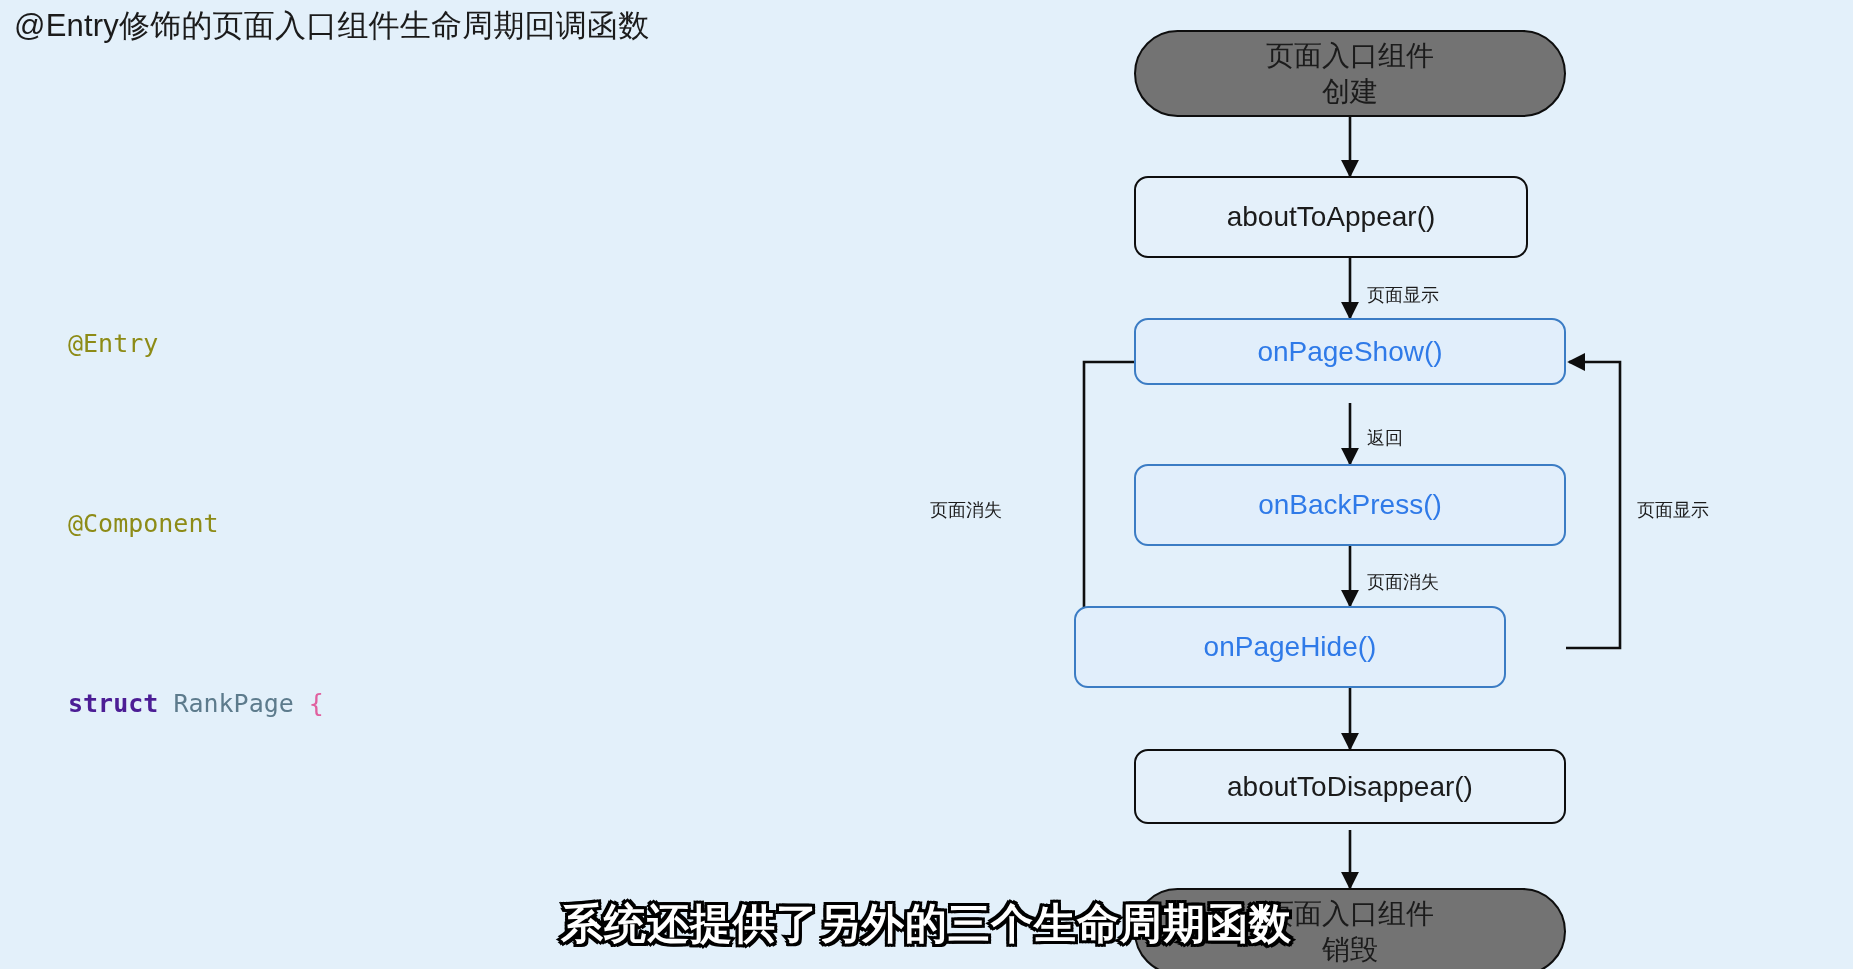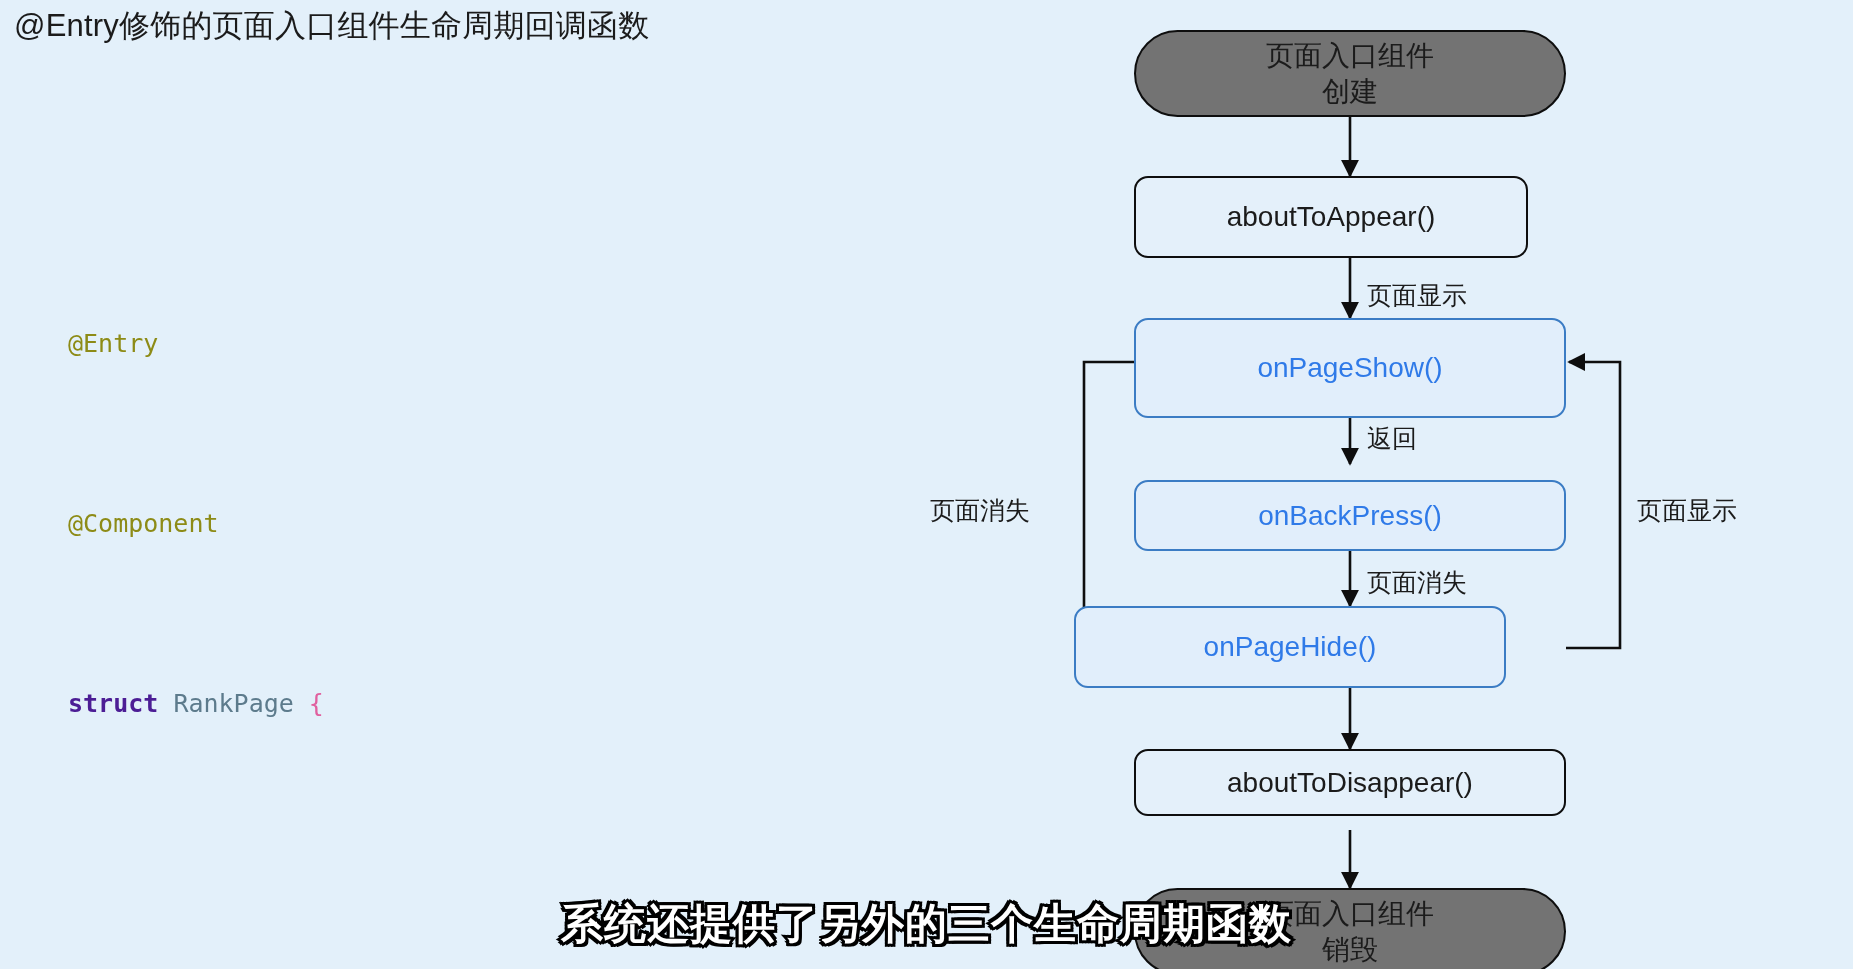--- a/index.html
+++ b/index.html
@@ -76,21 +76,21 @@
   }
   .node.accent {
     background: #e1eefb;
     border: 2.5px solid #3b7cc4;
     color: #2f7ae8;
   }
   .node .node-label { display: block; }
 
   .edge-label {
     position: absolute;
-    font-size: 25px;
+    font-size: 18px;
     line-height: 30px;
     color: #1b1b1b;
     white-space: nowrap;
   }
 
   
   #caption {
     position: absolute;
     left: 0;
     top: 898px;
@@ -188,33 +188,33 @@
 
     <div class="node stadium" style="left:1134px; top:30px; width:432px; height:87px; flex-direction:column;">
       <span class="node-label">页面入口组件</span>
       <span class="node-label">创建</span>
     </div>
 
     <div class="node plain" style="left:1134px; top:176px; width:394px; height:82px;">
       <span class="node-label">aboutToAppear()</span>
     </div>
 
-    <div class="node accent" style="left:1134px; top:318px; width:432px; height:100px;">
+    <div class="node accent" style="left:1134px; top:318px; width:432px; height:67px;">
       <span class="node-label">onPageShow()</span>
     </div>
 
-    <div class="node accent" style="left:1134px; top:480px; width:432px; height:71px;">
+    <div class="node accent" style="left:1134px; top:464px; width:432px; height:82px;">
       <span class="node-label">onBackPress()</span>
     </div>
 
     <div class="node accent" style="left:1074px; top:606px; width:432px; height:82px;">
       <span class="node-label">onPageHide()</span>
     </div>
 
-    <div class="node plain" style="left:1134px; top:749px; width:432px; height:67px;">
+    <div class="node plain" style="left:1134px; top:749px; width:432px; height:75px;">
       <span class="node-label">aboutToDisappear()</span>
     </div>
 
     <div class="node stadium" style="left:1134px; top:888px; width:432px; height:87px; flex-direction:column;">
       <span class="node-label">页面入口组件</span>
       <span class="node-label">销毁</span>
     </div>
 
     <div class="edge-label" style="left:1367px; top:280px;">页面显示</div>
 

